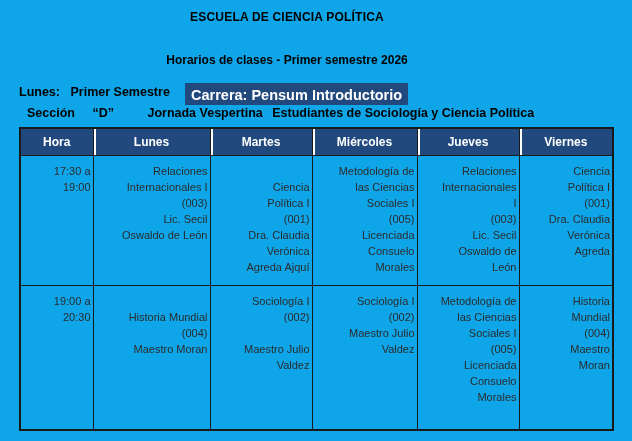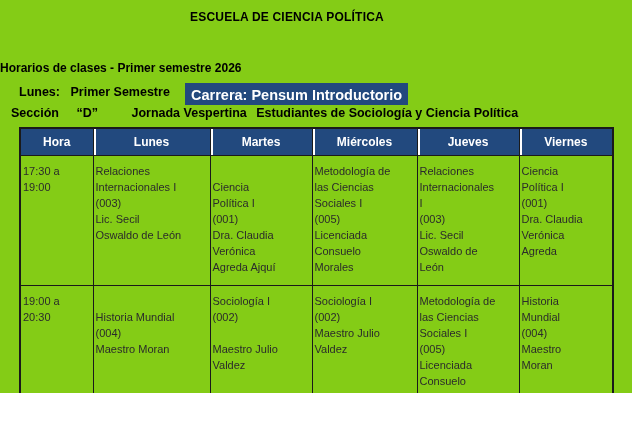--- a/index.html
+++ b/index.html
@@ -1,41 +1,41 @@
 <!DOCTYPE html>
 <html style="--navy: #22497e; --border: #1a1a1a;"><head>
 <meta charset="utf-8">
 <style>
   :root { --navy:#22497e; --border:#1a1a1a; }
   * { margin:0; padding:0; box-sizing:border-box; }
   html,body { background:#fff; }
   .page {
-    position:relative; width:632px; height:393px; background:#84cc16;
+    position:relative; width:632px; height:441px; background:#0ea5e9;
     font-family:"Liberation Sans", sans-serif; color:#000; overflow:hidden;
   }
   .title {
     position:absolute; top:10px; left:0; width:574px;
     text-align:center; font-size:12px; font-weight:bold; letter-spacing:0.2px;
   }
   .subtitle {
-    position:absolute; top:61px; left:0; width:574px;
-    text-align:left; font-size:12px; font-weight:bold;
+    position:absolute; top:53px; left:0; width:574px;
+    text-align:center; font-size:12px; font-weight:bold;
   }
   .info-line1 {
     position:absolute; top:85px; left:19px; right:0; height:20px;
     font-size:12.5px; font-weight:bold; white-space:nowrap;
   }
   .info-line1 .ciclo-value { margin-left:7px; }
   .carrera-highlight {
     position:absolute; left:166px; top:-2px;
     background:var(--navy); color:#ffffff;
     font-size:14.5px; font-weight:bold; padding:4px 6px 2px 6px;
   }
   .info-line2 {
-    position:absolute; top:106px; left:11px; right:0; height:18px;
+    position:absolute; top:106px; left:27px; right:0; height:18px;
     font-size:12.5px; font-weight:bold; white-space:nowrap;
   }
   .info-line2 .seccion-value { margin-left:14px; }
   .info-line2 .jornada { margin-left:30px; }
   .info-line2 .audiencia { margin-left:6px; }
   table.schedule {
     position:absolute; top:127px; left:19px; width:593px;
     border-collapse:collapse; table-layout:fixed;
     border:2px solid var(--border);
   }
@@ -43,21 +43,21 @@
     border:1px solid var(--border);
   }
   table.schedule th {
     background:var(--navy); color:#ffffff;
     font-size:12px; font-weight:bold; height:27px;
     text-align:center; vertical-align:middle;
   }
   table.schedule th + th { box-shadow:inset 2px 0 0 #ffffff; }
   table.schedule td {
     font-size:11px; line-height:16px; color:#2b2b2b;
-    text-align:left; vertical-align:top;
+    text-align:right; vertical-align:top;
     padding:7px 2px 2px 2px; white-space:pre-line;
   }
   tr.row-1 td { height:130px; }
   tr.row-2 td { height:145px;margin-left:48px; }
 </style>
 </head>
 <body>
 
 <div class="page">
 

